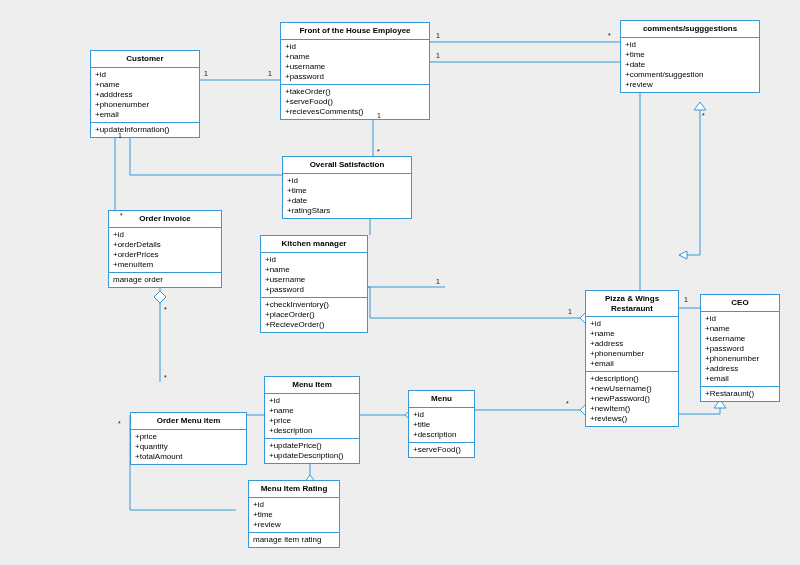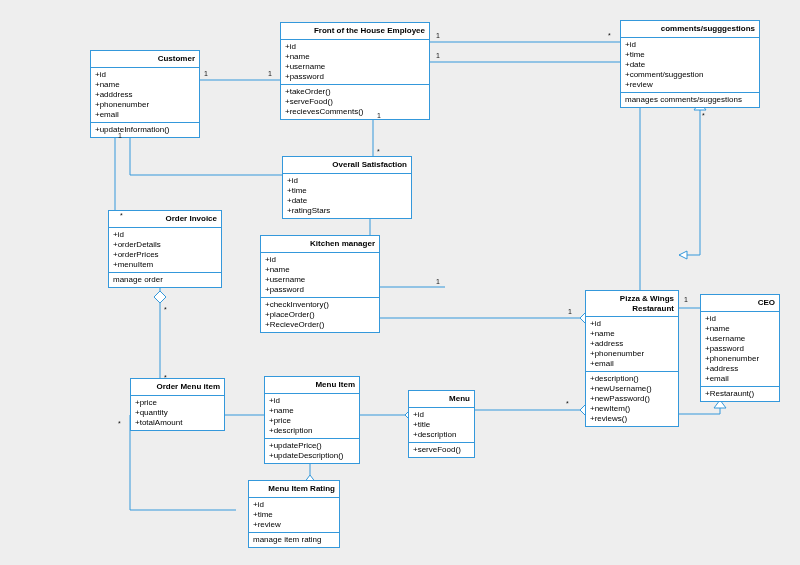--- a/index.html
+++ b/index.html
@@ -1,18 +1,18 @@
 <!DOCTYPE html>
 <html><head>
 <meta charset="utf-8">
 <style>
 html,body{margin:0;padding:0;background:#eeeeee;font-family:Arial,Helvetica,sans-serif;font-size:8px;color:#000}
 .stage{position:relative;width:800px;height:565px;background:#eeeeee;overflow:hidden}
 .cls{position:absolute;background:#fff;border:1px solid #3498db;box-sizing:border-box}
-.ttl{font-weight:bold;padding:3px 4px;border-bottom:1px solid #3498db;text-align:right;line-height:1.2}
+.ttl{font-weight:bold;padding:3px 4px;border-bottom:1px solid #3498db;text-align:center;line-height:1.2}
 .blk{padding:2px 4px;border-bottom:1px solid #3498db}
 .blk:last-child{border-bottom:none}
 .blk p{margin:0;line-height:1.25;white-space:nowrap}
 .ttl.multi{white-space:normal}
 svg.edges{position:absolute;left:0;top:0;width:800px;height:565px;pointer-events:none}
 svg.edges line,svg.edges polyline{stroke:#3498db;stroke-width:1;fill:none}
 svg.edges polygon{stroke:#3498db;stroke-width:1;fill:#fff}
 .card{position:absolute;font-size:7px;color:#111}
 </style>
 </head>
@@ -85,23 +85,20 @@
 
 <div class="cls" style="left:620px;top:20px;width:140px">
   <div class="ttl">comments/sugggestions</div>
   <div class="blk">
     <p>+id</p>
         <p>+time</p>
         <p>+date</p>
         <p>+comment/suggestion</p>
         <p>+review</p>
   </div>
-  <div class="blk">
-        <p style="white-space:normal">manages comments/suggestions</p>
-      </div>
 </div>
 
 <div class="cls" style="left:282px;top:156px;width:130px">
   <div class="ttl">Overall Satisfaction</div>
   <div class="blk">
     <p>+id</p>
         <p>+time</p>
         <p>+date</p>
         <p>+ratingStars</p>
   </div>
@@ -113,21 +110,21 @@
     <p>+id</p>
         <p>+orderDetails</p>
         <p>+orderPrices</p>
         <p>+menuItem</p>
   </div>
   <div class="blk">
         <p>manage order</p>
       </div>
 </div>
 
-<div class="cls" style="left:260px;top:235px;width:120px">
+<div class="cls" style="left:260px;top:235px;width:108px">
   <div class="ttl">Kitchen manager</div>
   <div class="blk">
     <p>+id</p>
         <p>+name</p>
         <p>+username</p>
         <p>+password</p>
   </div>
   <div class="blk">
     <p>+checkInventory()</p>
         <p>+placeOrder()</p>
@@ -162,21 +159,21 @@
         <p>+password</p>
         <p>+phonenumber</p>
         <p>+address</p>
         <p>+email</p>
   </div>
   <div class="blk">
         <p>+Restaraunt()</p>
       </div>
 </div>
 
-<div class="cls" style="left:130px;top:378px;width:95px">
+<div class="cls" style="left:130px;top:412px;width:117px">
   <div class="ttl">Order Menu item</div>
   <div class="blk">
     <p>+price</p>
         <p>+quantity</p>
         <p>+totalAmount</p>
   </div>
 </div>
 
 <div class="cls" style="left:264px;top:376px;width:96px">
   <div class="ttl">Menu Item</div>

